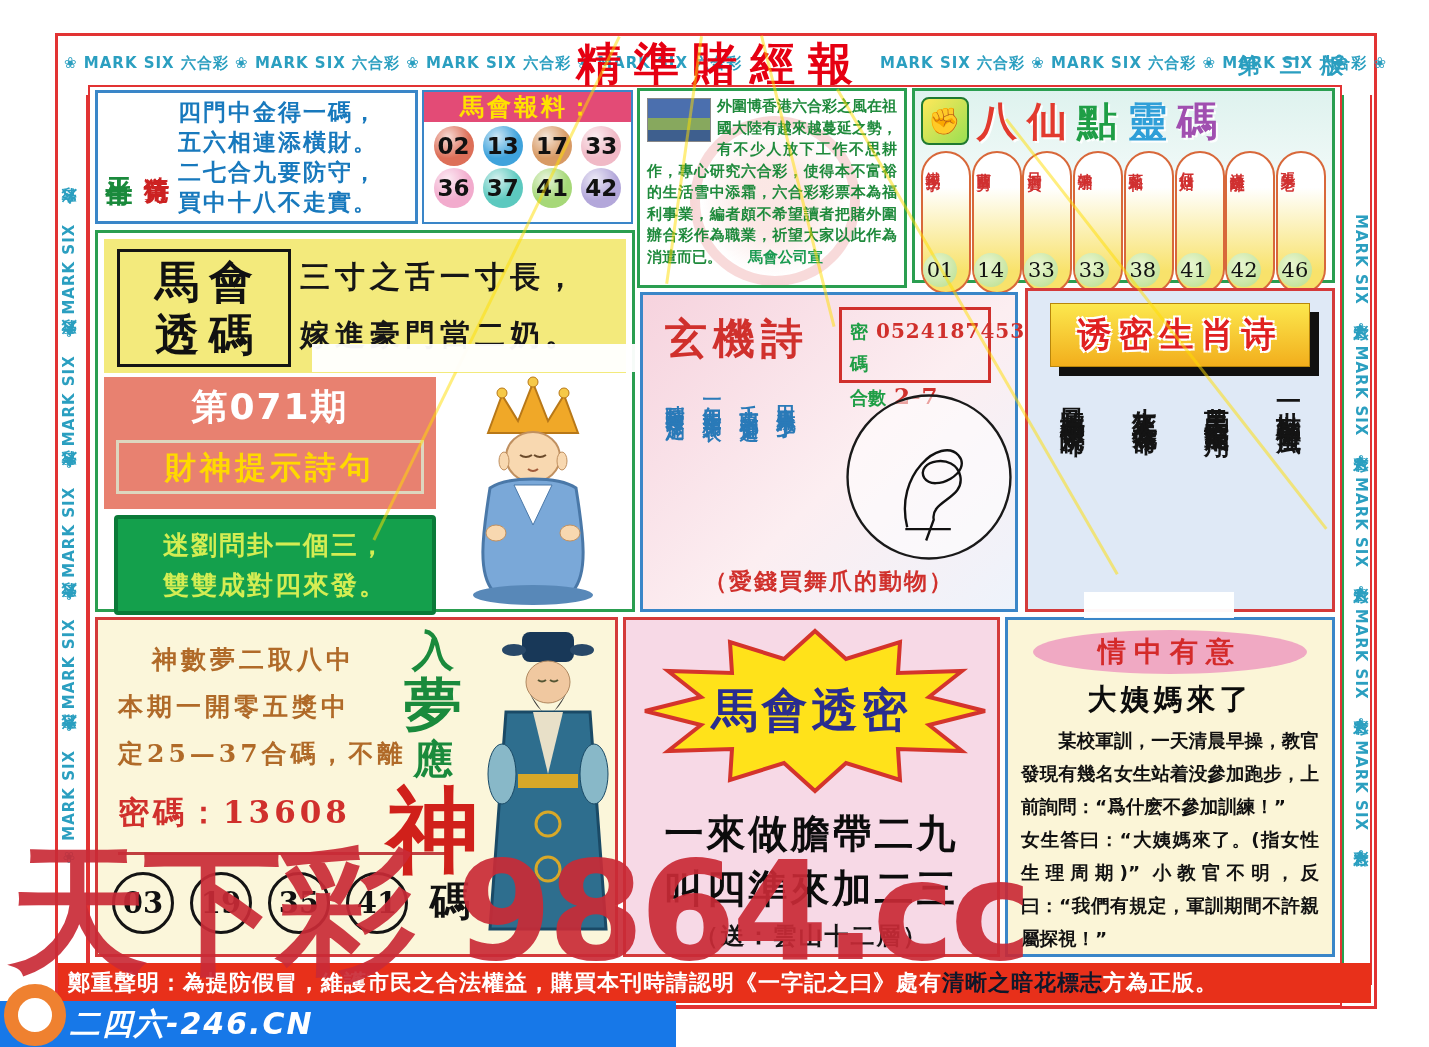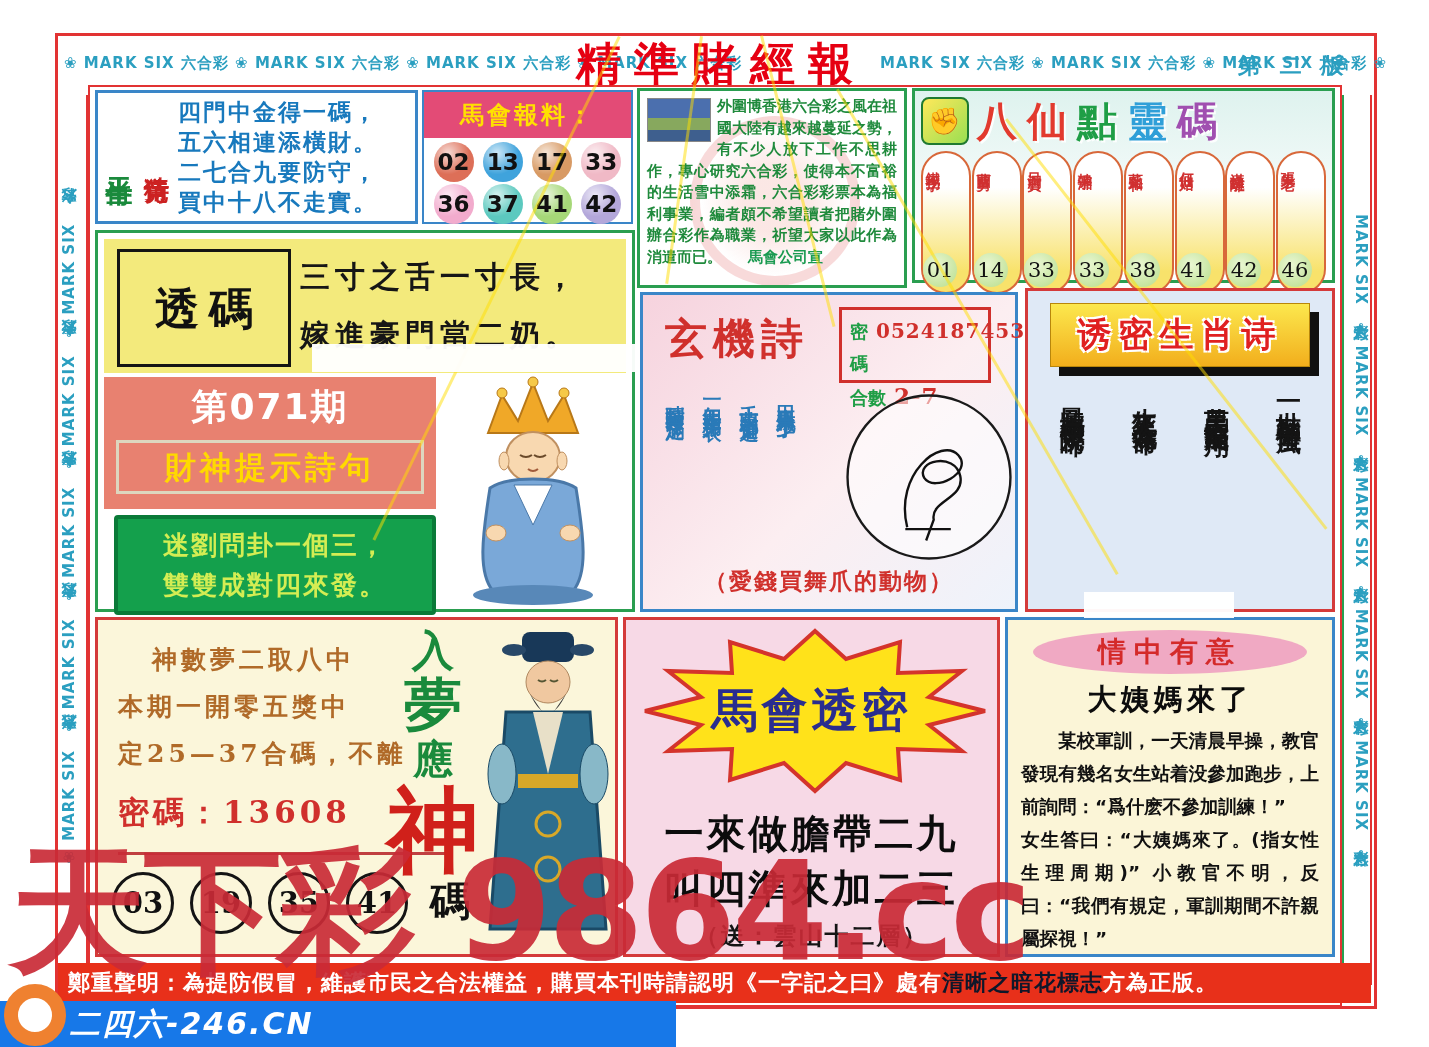--- a/index.html
+++ b/index.html
@@ -23,21 +23,21 @@
   .edition-flower{left:1330px;top:50px;color:#2b9fc0;font-size:22px;}
 
   
   .sec{box-sizing:border-box;background:#fff;}
   .zodiac{left:95px;top:90px;width:323px;height:134px;border:3px solid #3a86c8;display:flex;align-items:center;padding:4px 6px;}
   .zodiac-main{color:#1a8a3c;font-size:27px;font-weight:bold;line-height:30px;}
   .zodiac-sub{color:#cc2222;font-size:25px;font-weight:bold;line-height:28px;margin:0 8px;}
   .zodiac-lines{color:#1879bd;font-size:23px;font-weight:bold;line-height:30px;white-space:nowrap;letter-spacing:2px;}
 
   .report{left:422px;top:90px;width:211px;height:134px;border:2px solid #3a86c8;}
-  .report-title{height:46px;background:#e34b76;color:#ffe100;font-size:24px;font-weight:bold;
+  .report-title{height:30px;background:#e34b76;color:#ffe100;font-size:24px;font-weight:bold;
                 display:flex;align-items:center;justify-content:center;letter-spacing:3px;}
   .balls{display:grid;grid-template-columns:repeat(4,1fr);gap:2px 2px;padding:4px 6px;}
   .ball{width:40px;height:40px;border-radius:50%;display:flex;align-items:center;justify-content:center;
         color:#111;font-size:23px;font-weight:bold;margin:0 auto;
         background-image:radial-gradient(circle at 35% 28%, rgba(255,255,255,.75), rgba(255,255,255,0) 55%);}
 
   .editorial{left:637px;top:88px;width:270px;height:200px;border:3px solid #2a9e50;padding:5px 7px;overflow:hidden;}
   .club-watermark{left:50px;top:25px;width:150px;height:150px;border:10px solid rgba(236,150,150,.35);border-radius:50%;
                   background:radial-gradient(circle,rgba(240,160,150,.25) 30%,rgba(255,255,255,0) 70%);}
   .horse-photo{float:left;width:62px;height:42px;margin:2px 6px 2px 0;
@@ -248,20 +248,21 @@
       <div class="pill">
           <div class="pill-name vu">張果老</div>
           <div class="pill-num">46</div>
         </div>
     </div>
   </div>
 
   <div class="abs sec touma">
     <div class="abs touma-yellow">
       <div class="abs touma-titlebox serif">
+        <div>馬會</div>
         <div>透碼</div>
       </div>
       <div class="touma-line serif" style="left:196px;top:76px;">嫁進豪門當二奶。</div>
       <div class="touma-line serif" style="left:196px;top:18px;">三寸之舌一寸長，</div>
     </div>
     <div class="abs issue-box">
       <div class="issue-no">第071期</div>
       <div class="hint-title">財神提示詩句</div>
     </div>
     <div class="abs green-box">

